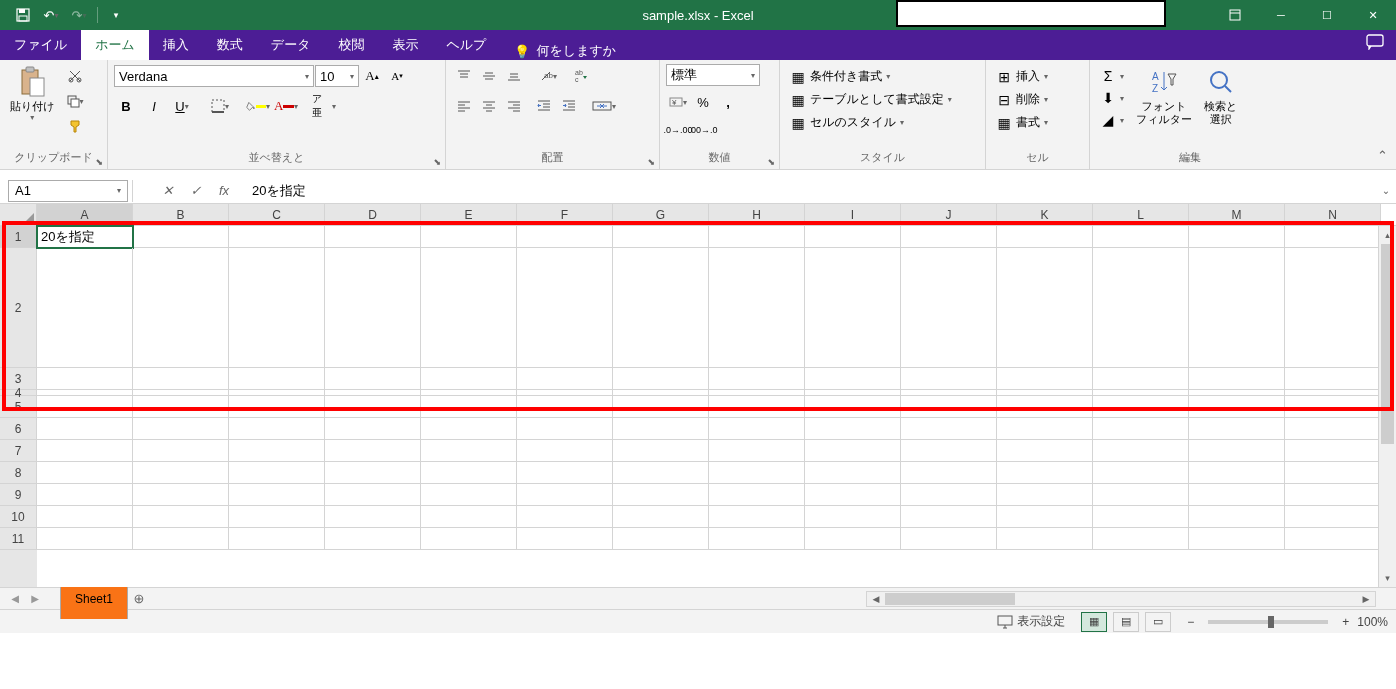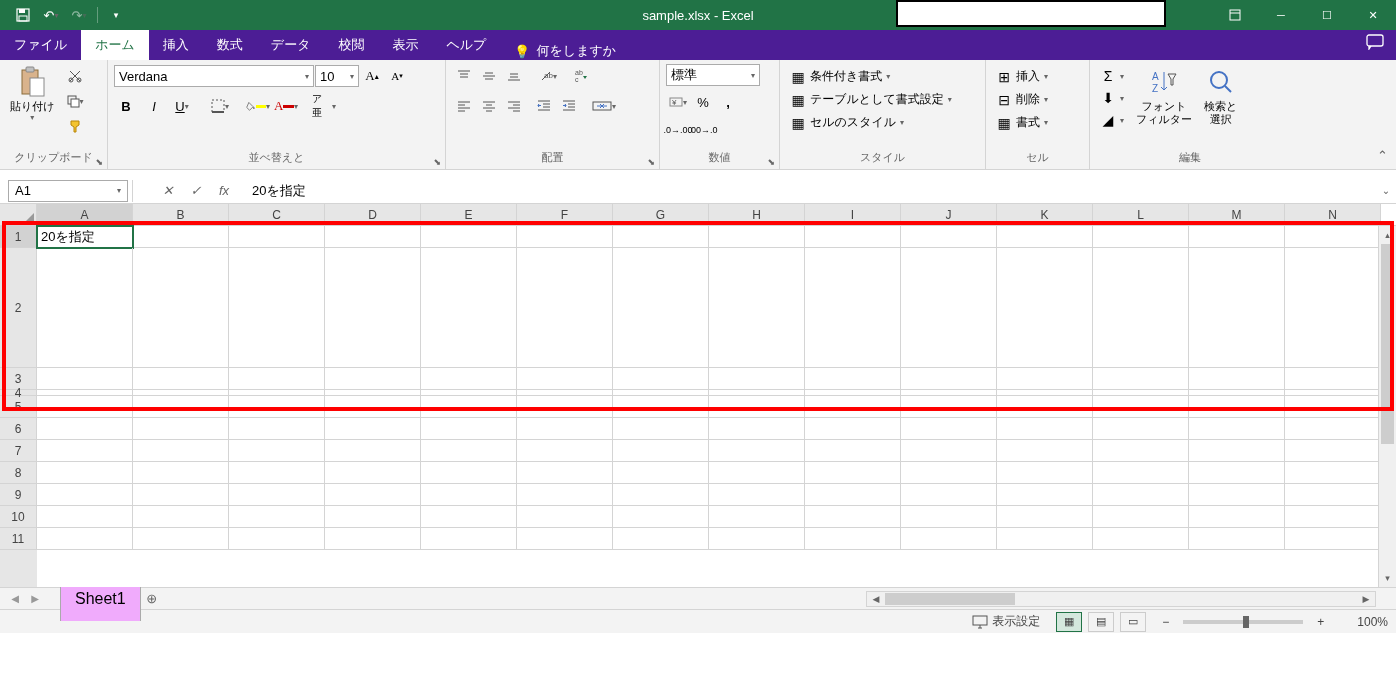--- a/index.html
+++ b/index.html
@@ -74,21 +74,21 @@
 
 .red-overlay { position: absolute; border: 4px solid #ff0000; pointer-events: none; z-index: 10; }
 .vscroll { position: absolute; right: 0; top: 22px; bottom: 0; width: 18px; background: #f0f0f0; border-left: 1px solid #d4d4d4; }
 .vscroll-btn { height: 18px; background: #f0f0f0; text-align: center; font-size: 9px; color: #666; line-height: 18px; }
 .vscroll-thumb { position: absolute; top: 18px; left: 2px; right: 2px; height: 200px; background: #cdcdcd; }
 
 
 .sheet-bar { height: 22px; border-top: 1px solid #d4d4d4; display: flex; align-items: center; background: #f3f3f3; }
 .sheet-nav { display: flex; padding: 0 6px; gap: 2px; }
 .sheet-nav-btn { width: 18px; font-size: 10px; color: #999; text-align: center; cursor: pointer; }
-.sheet-tab { padding: 13px 14px; background: #f0abfc; border: 1px solid #aaa; border-bottom: none; font-size: 16px; cursor: pointer; }
+.sheet-tab { padding: 13px 14px; background: #f97316; border: 1px solid #aaa; border-bottom: none; font-size: 12px; cursor: pointer; }
 .sheet-add { width: 22px; text-align: center; font-size: 13px; color: #666; cursor: pointer; }
 .hscroll { flex: 1; display: flex; align-items: center; justify-content: flex-end; padding-right: 20px; }
 .hscroll-track { width: 510px; height: 16px; background: #f0f0f0; border: 1px solid #d4d4d4; position: relative; display: flex; }
 .hscroll-btn { width: 18px; text-align: center; font-size: 9px; color: #666; line-height: 14px; }
 .hscroll-thumb { position: absolute; left: 18px; top: 1px; bottom: 1px; width: 130px; background: #cdcdcd; }
 
 
 .status-bar { height: 24px; background: #f3f3f3; border-top: 1px solid #d4d4d4; display: flex; align-items: center; font-size: 12px; padding: 0 8px; color: #444; }
 .status-left { display: flex; align-items: center; gap: 12px; }
 .status-right { margin-left: auto; display: flex; align-items: center; gap: 6px; }
@@ -703,15 +703,15 @@
       <span>表示設定</span>
     </span>
     <div class="view-btn active">▦</div>
     <div class="view-btn">▤</div>
     <div class="view-btn">▭</div>
     <span style="margin-left:10px">−</span>
     <div class="zoom-slider">
         <div class="zoom-thumb"></div>
       </div>
     <span>+</span>
-    <span style="margin-left:27px">100%</span>
+    <span style="margin-left:2px">100%</span>
   </div>
 </div>
 
 </body></html>

